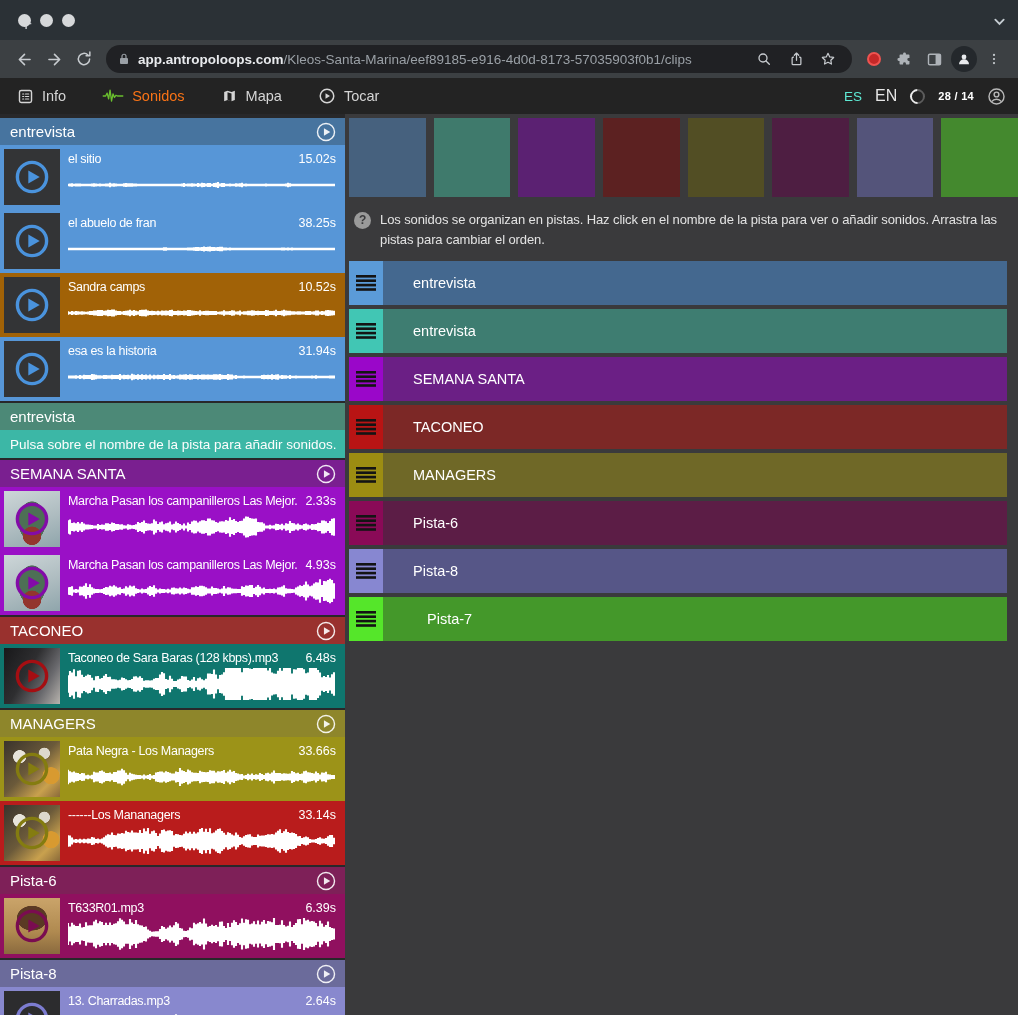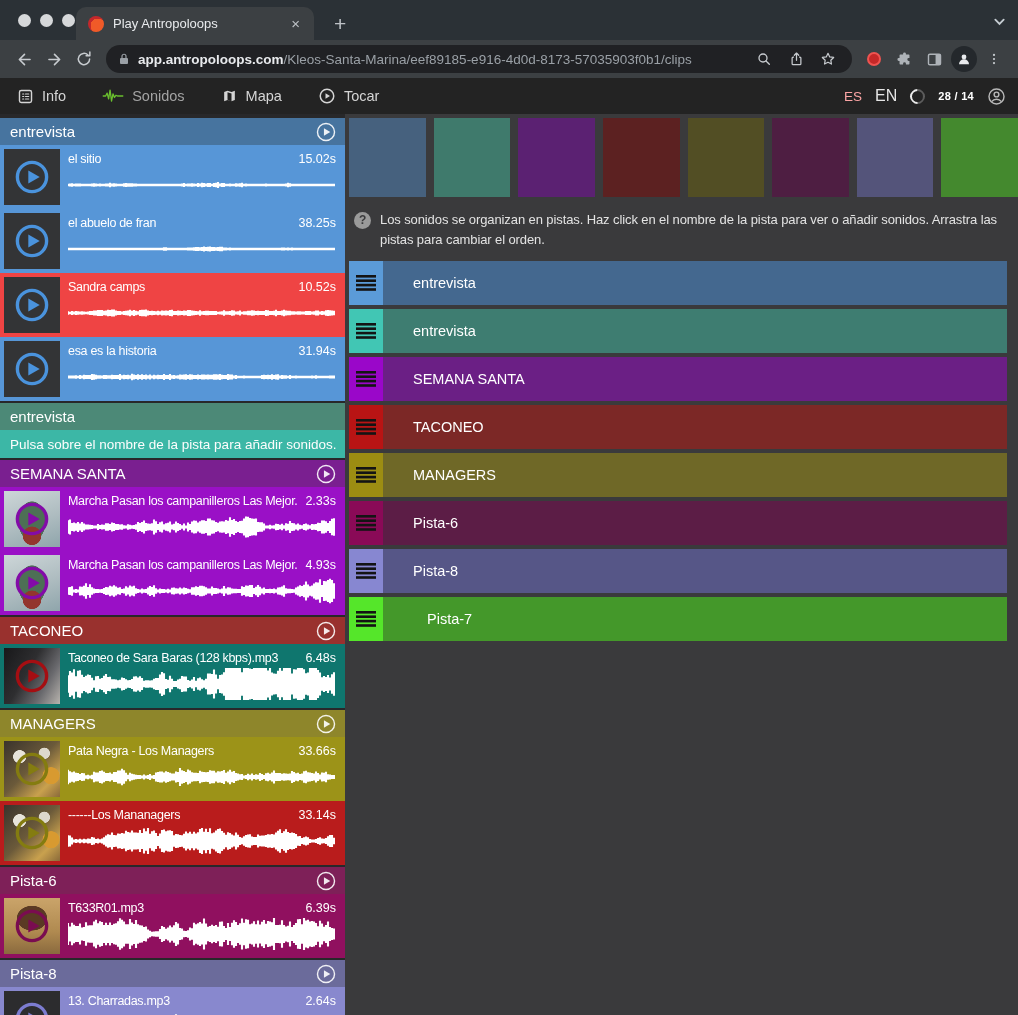--- a/index.html
+++ b/index.html
@@ -40,23 +40,23 @@
       radial-gradient(circle 4px at 43% 86%, #f2c31d 0 70%, transparent 75%),
       radial-gradient(circle 4px at 63% 90%, #2aa5a0 0 70%, transparent 75%),
       linear-gradient(78deg, transparent 45.5%, rgba(236,200,40,.9) 46% 46.8%, transparent 47.3%),
       radial-gradient(ellipse 120px 26px at 78% 42%, #a06a4e 0 55%, transparent 70%),
       radial-gradient(ellipse 90px 22px at 58% 76%, #b5846a 0 50%, transparent 65%),
       radial-gradient(ellipse 110px 30px at 22% 30%, #5e6658 0 50%, transparent 65%),
       linear-gradient(90deg,#55564c 0%, #7d7166 35%, #96705a 68%, #8a6a52 100%); }
   .crumb .sep { font-size:13px; font-weight:bold; opacity:.95; }
   .appnav { flex:1; display:flex; align-items:center; gap:36px; padding-left:17px; }
   .navitem { display:flex; align-items:center; gap:8px; color:#d5d5d5; font-size:14.5px; }
-  .navitem.active { color:#a3a3a3; }
+  .navitem.active { color:#f97316; }
   .appbar-right { margin-left:auto; display:flex; align-items:center; gap:13px; padding-right:12px; }
-  .lang-es { color:#fca5a5; font-size:13.5px; }
+  .lang-es { color:#5eead4; font-size:13.5px; }
   .lang-en { color:#e5e5e5; font-size:16px; }
   .spinner { width:15px; height:15px; border-radius:50%; border:2.5px solid #5c5c5c;
     border-left-color:#ececec; border-top-color:#ececec; transform:rotate(-45deg); }
   .counter { color:#fff; font-size:11px; font-weight:bold; letter-spacing:.3px; }
 
   
   .content { flex:1; display:flex; overflow:hidden; }
 
   
   .sidebar { width:345px; flex:none; background:#28282a; padding-top:4px; display:flex; flex-direction:column; gap:2px; overflow:hidden; }
@@ -103,25 +103,20 @@
 <body>
 
 <div class="browser">
 
   <div class="tabstrip">
     <div class="traffic">
       <div class="light"></div>
       <div class="light"></div>
       <div class="light"></div>
     </div>
-    <div class="tab">
-      <span class="favicon"></span>
-      <span class="tab-title">Play Antropoloops</span>
-      <span class="tab-close">×</span>
-    </div>
     <span class="newtab">+</span>
     <span class="strip-chevron">
       <svg width="13" height="13" viewBox="0 0 14 14">
           <path d="M2.5 5l4.5 4.5L11.5 5" stroke="#c5ccd2" stroke-width="2" fill="none" stroke-linecap="round"></path>
         </svg>
     </span>
   </div>
 
   <div class="toolbar">
     <span class="tbtn">
@@ -288,21 +283,21 @@
                 <span class="clip-title">el abuelo de fran</span>
                 <span class="clip-duration">38.25s</span>
               </div>
               <div class="waveform">
                 <svg width="267" height="32" viewBox="0 0 267 32">
                   <path d="M0 14.7L0 17.3M2 14.7L2 17.3M4 14.7L4 17.3M6 14.7L6 17.3M8 14.7L8 17.3M10 14.7L10 17.3M12 14.7L12 17.3M14 14.7L14 17.3M16 14.7L16 17.3M18 14.7L18 17.3M20 14.7L20 17.3M22 14.7L22 17.3M24 14.7L24 17.3M26 14.7L26 17.3M28 14.7L28 17.3M30 14.7L30 17.3M32 14.7L32 17.3M34 14.7L34 17.3M36 14.7L36 17.3M38 14.7L38 17.3M40 14.7L40 17.3M42 14.7L42 17.3M44 14.7L44 17.3M46 14.7L46 17.3M48 14.7L48 17.3M50 14.7L50 17.3M52 14.7L52 17.3M54 14.7L54 17.3M56 14.7L56 17.3M58 14.7L58 17.3M60 14.7L60 17.3M62 14.7L62 17.3M64 14.7L64 17.3M66 14.7L66 17.3M68 14.7L68 17.3M70 14.7L70 17.3M72 14.7L72 17.3M74 14.7L74 17.3M76 14.7L76 17.3M78 14.7L78 17.3M80 14.7L80 17.3M82 14.7L82 17.3M84 14.7L84 17.3M86 14.7L86 17.3M88 14.7L88 17.3M90 14.7L90 17.3M92 14.7L92 17.3M94 14.7L94 17.3M96 14.2L96 17.8M98 14.2L98 17.8M100 14.7L100 17.3M102 14.7L102 17.3M104 14.7L104 17.3M106 14.7L106 17.3M108 14.7L108 17.3M110 14.7L110 17.3M112 14.7L112 17.3M114 14.7L114 17.3M116 14.7L116 17.3M118 14.7L118 17.3M120 14.5L120 17.5M122 14.6L122 17.4M124 14.4L124 17.6M126 14.2L126 17.8M128 14.0L128 18.0M130 14.0L130 18.0M132 14.2L132 17.8M134 14.1L134 17.9M136 13.6L136 18.4M138 13.9L138 18.1M140 13.7L140 18.3M142 13.5L142 18.5M144 13.9L144 18.1M146 13.9L146 18.1M148 14.2L148 17.8M150 14.1L150 17.9M152 13.7L152 18.3M154 13.7L154 18.3M156 14.5L156 17.5M158 14.6L158 17.4M160 14.7L160 17.3M162 14.6L162 17.4M164 14.7L164 17.3M166 14.7L166 17.3M168 14.7L168 17.3M170 14.7L170 17.3M172 14.7L172 17.3M174 14.7L174 17.3M176 14.7L176 17.3M178 14.7L178 17.3M180 14.7L180 17.3M182 14.7L182 17.3M184 14.7L184 17.3M186 14.7L186 17.3M188 14.7L188 17.3M190 14.7L190 17.3M192 14.7L192 17.3M194 14.7L194 17.3M196 14.7L196 17.3M198 14.7L198 17.3M200 14.7L200 17.3M202 14.7L202 17.3M204 14.7L204 17.3M206 14.7L206 17.3M208 14.7L208 17.3M210 14.7L210 17.3M212 14.7L212 17.3M214 14.5L214 17.5M216 14.4L216 17.6M218 14.7L218 17.3M220 14.5L220 17.5M222 14.7L222 17.3M224 14.6L224 17.4M226 14.7L226 17.3M228 14.7L228 17.3M230 14.7L230 17.3M232 14.7L232 17.3M234 14.7L234 17.3M236 14.7L236 17.3M238 14.7L238 17.3M240 14.7L240 17.3M242 14.7L242 17.3M244 14.7L244 17.3M246 14.7L246 17.3M248 14.7L248 17.3M250 14.7L250 17.3M252 14.7L252 17.3M254 14.7L254 17.3M256 14.7L256 17.3M258 14.7L258 17.3M260 14.7L260 17.3M262 14.7L262 17.3M264 14.7L264 17.3M266 14.7L266 17.3" stroke="#fff" stroke-width="2.1" fill="none"></path>
                 </svg>
               </div>
             </div>
           </div>
-          <div class="clip" style="background: #ef4444;">
+          <div class="clip" style="background: #a16207;">
             <div class="thumb thumb-dark">
               <div style="display: flex;">
                 <svg width="36" height="36" viewBox="0 0 34 34">
                   <circle cx="17" cy="17" r="13.8" stroke="#4A93DD" stroke-width="3.2" fill="none"></circle>
                   <path d="M13.5 10.8L24.3 17l-10.8 6.2z" fill="#4A93DD"></path>
                 </svg>
               </div>
             </div>
             <div class="clip-main">
               <div class="clip-titlebar">

